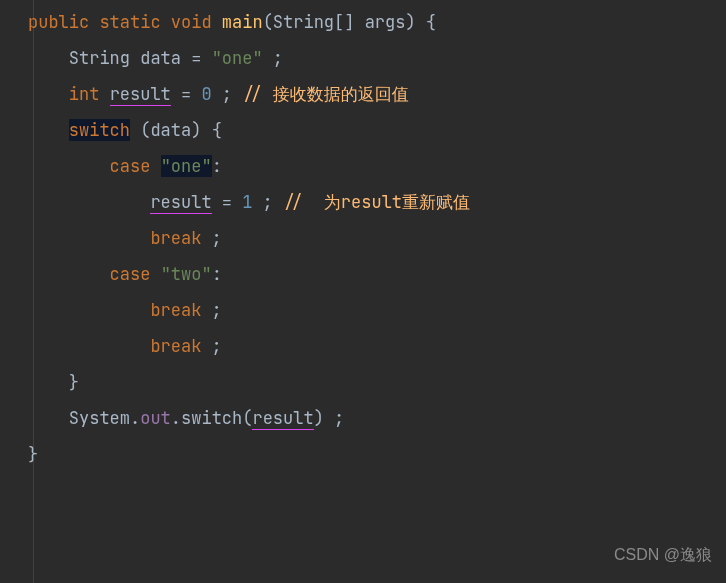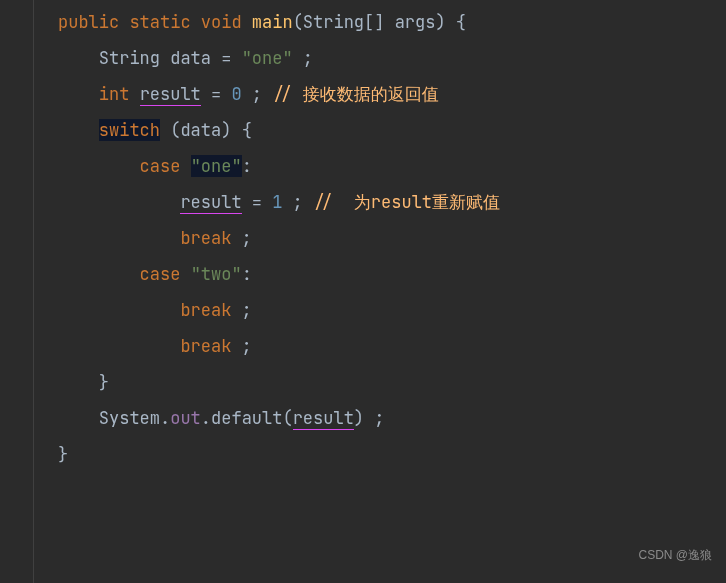--- a/index.html
+++ b/index.html
@@ -10,21 +10,21 @@
     line-height: 36px;
     width: 726px;
     height: 583px;
     overflow: hidden;
     position: relative;
   }
   .editor {
     padding: 4px 0 0 28px;
     color: #a9b7c6;
   }
-  .line { white-space: pre; position: relative; margin-left: 30px; }
+  .line { white-space: pre; position: relative; }
   .line.hl { background: #323232; }
   .guide {
     position: absolute;
     top: 0;
     bottom: 0;
     width: 1px;
     background: #404040;
   }
   .g1 { left: 33px; }
 
@@ -43,21 +43,21 @@
     height: 22px;
     background: #bbbbbb;
     vertical-align: middle;
     margin-bottom: 2px;
   }
   .watermark {
     position: absolute;
     right: 14px;
     bottom: 10px;
     color: #8a8a8a;
-    font-size: 12px;
+    font-size: 16px;
     font-family: sans-serif;
   }
 </style>
 </head>
 <body>
 
 <div class="editor">
   <div class="guide g1"></div>
 
   <div class="line"><span class="kw">public</span> <span class="kw">static</span> <span class="kw">void</span> <span class="fn">main</span><span class="txt">(</span><span class="txt">String[] args</span><span class="txt">)</span><span class="txt"> {</span></div>
@@ -78,18 +78,18 @@
 
 
   <div class="line">            <span class="kw">break</span><span class="txt"> ;</span></div>
 
 
 
   <div class="line">            <span class="kw">break</span><span class="txt"> ;</span></div>
 
   <div class="line">    <span class="txt">}</span></div>
 
-  <div class="line">    <span class="txt">System.</span><span class="it2">out</span><span class="txt">.default(</span><span class="txt u">result</span><span class="txt">)</span><span class="txt"> ;</span></div>
+  <div class="line">    <span class="txt">System.</span><span class="it2">out</span><span class="txt">.switch(</span><span class="txt u">result</span><span class="txt">)</span><span class="txt"> ;</span></div>
 
   <div class="line"><span class="txt">}</span></div>
 </div>
 
 <div class="watermark">CSDN @逸狼</div>
 
 </body></html>

